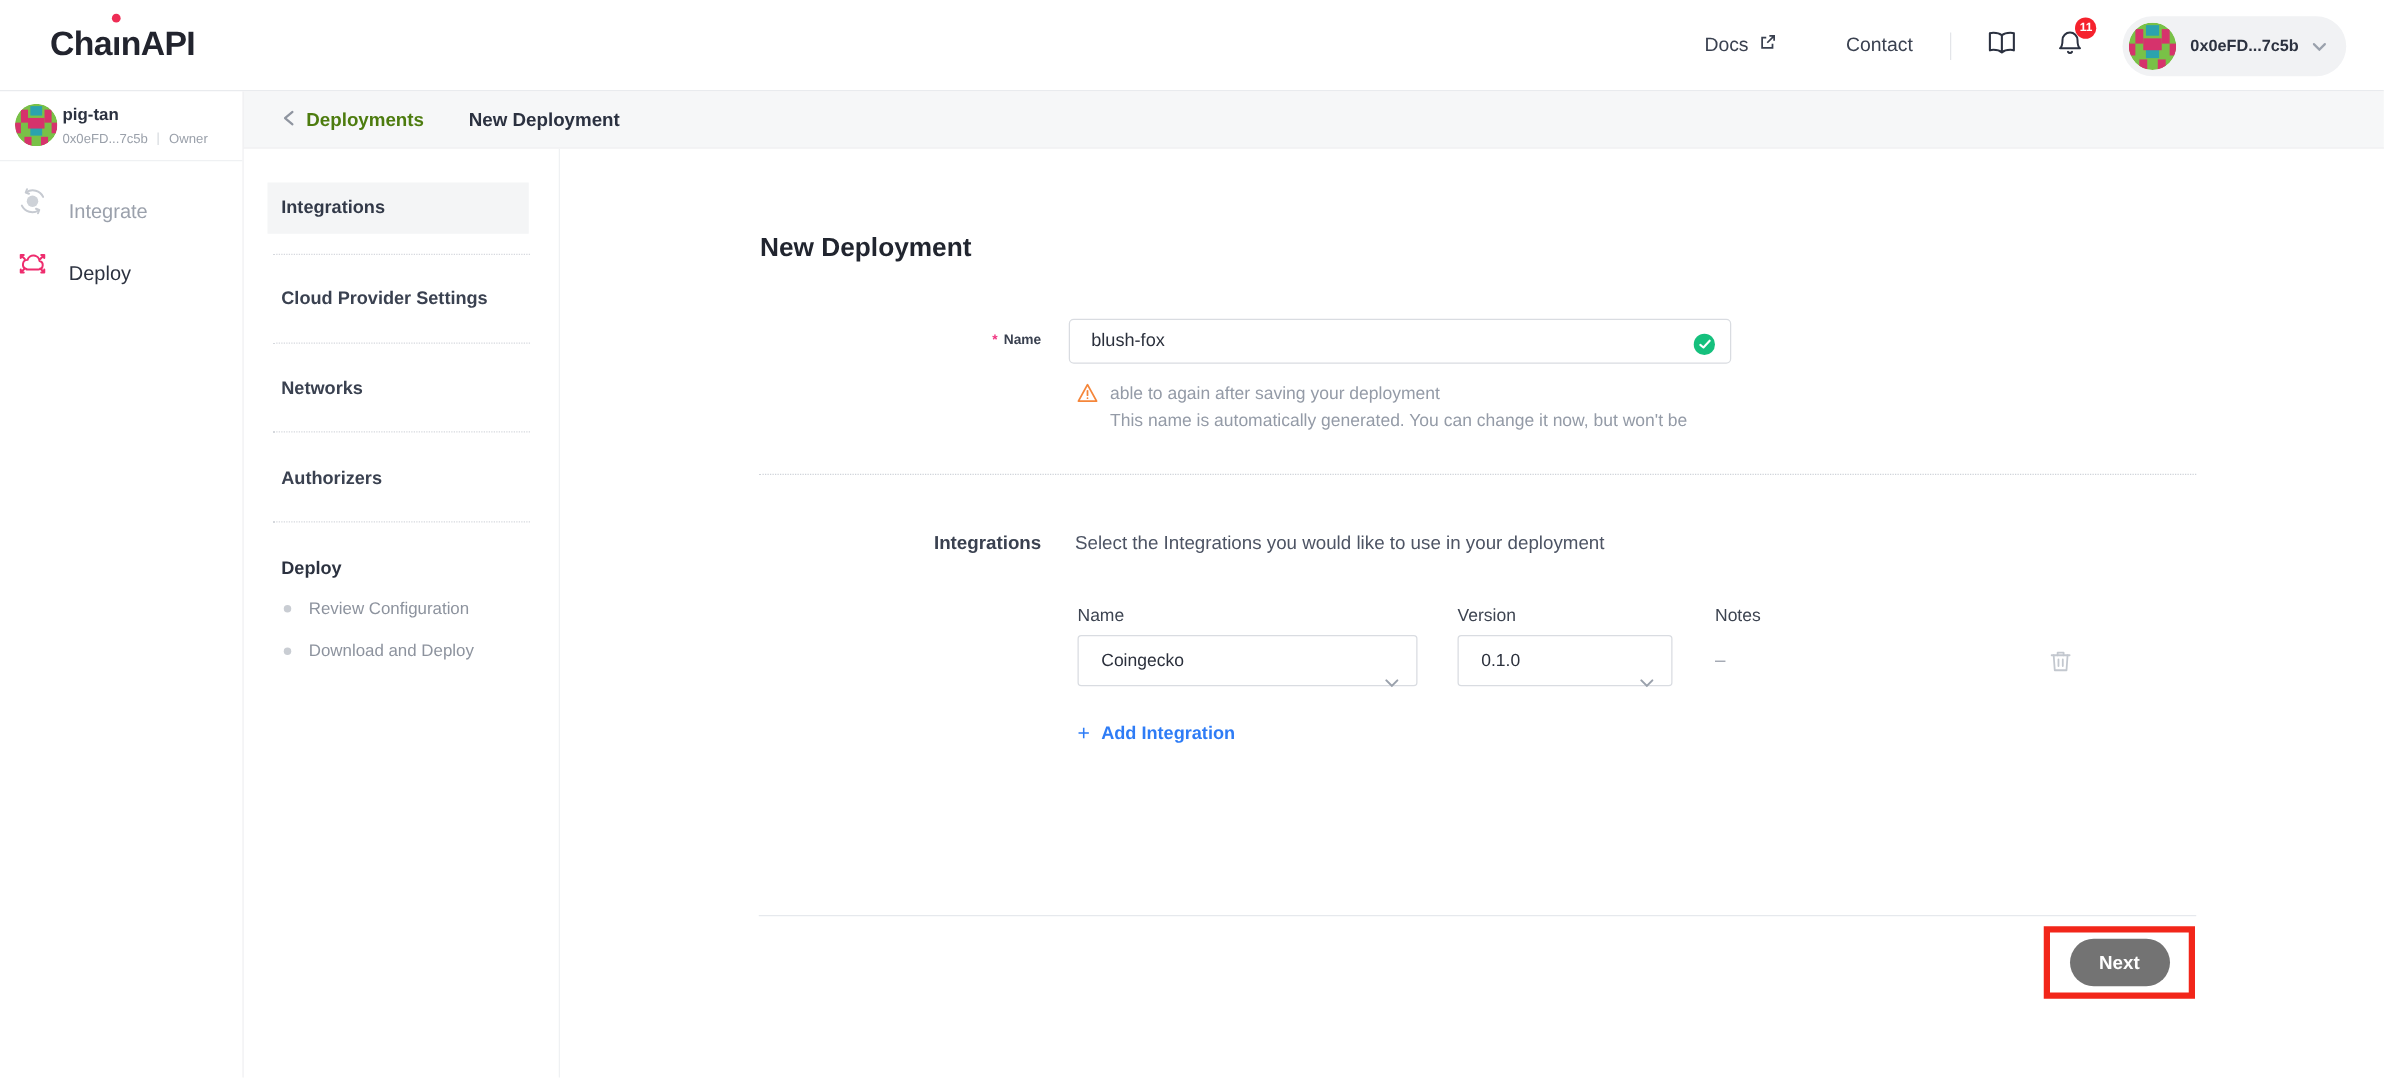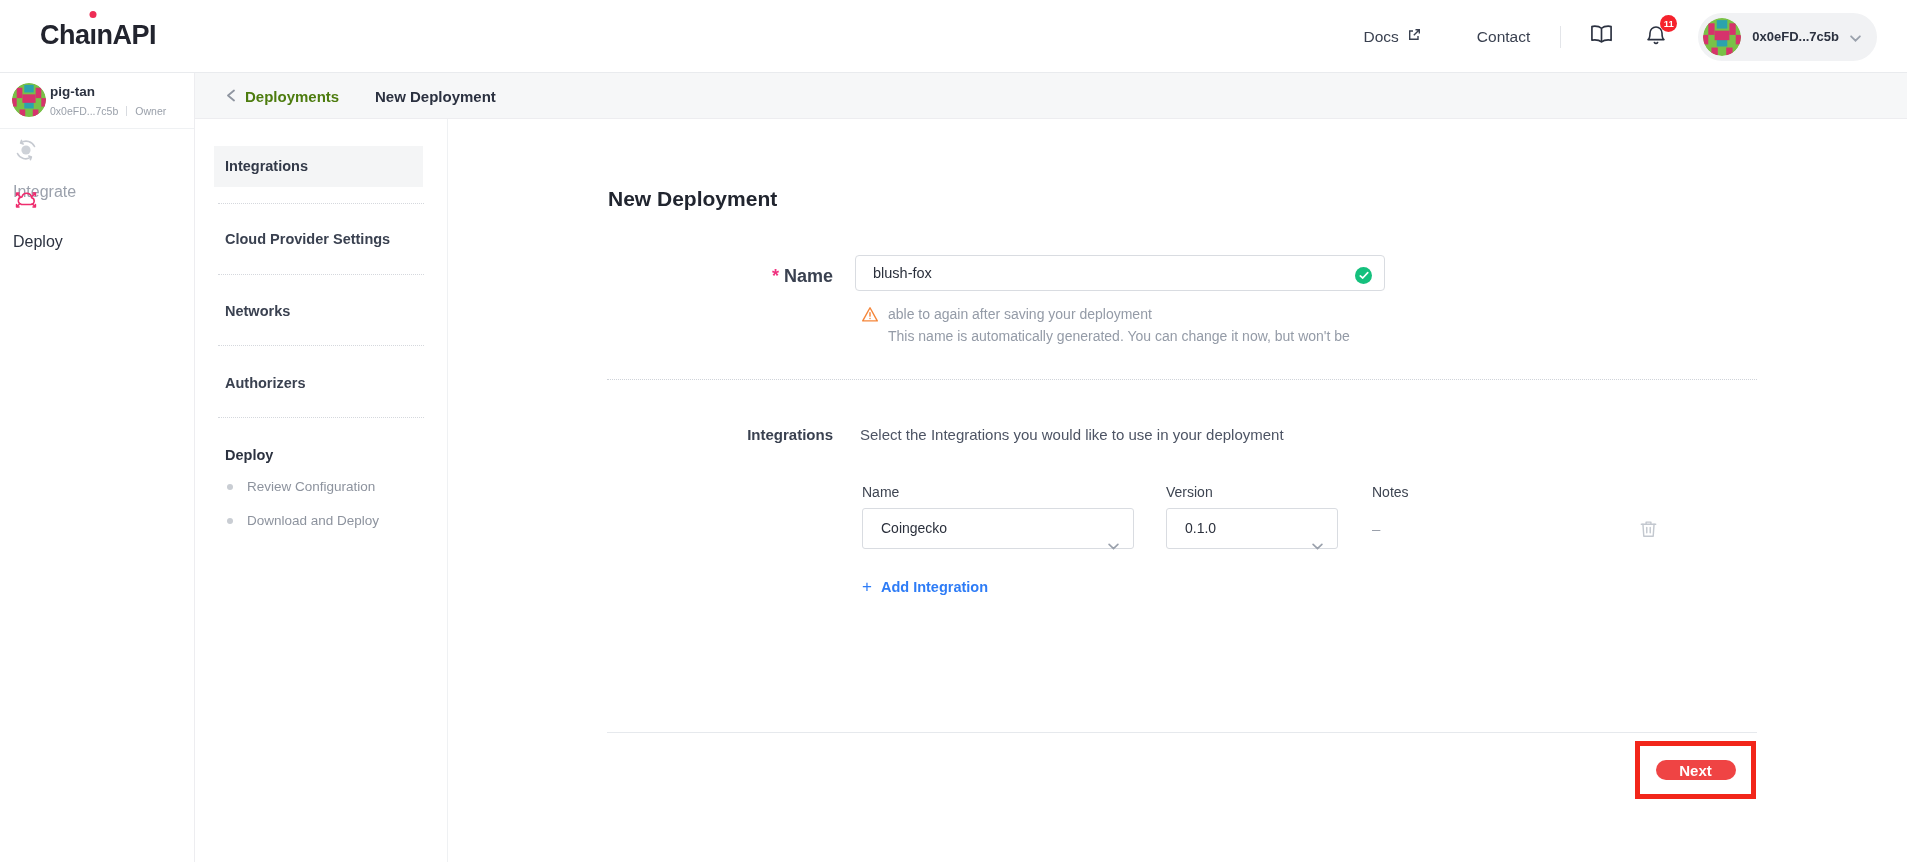--- a/index.html
+++ b/index.html
@@ -37,42 +37,42 @@
     font-size:15px; font-weight:600; color:#2b3140; }
 
   
   #sidebar1 { position:absolute; left:0; top:73px; width:195px; height:789px; background:#fff;
     border-right:1px solid #ededf0; }
   .ws { height:56px; border-bottom:1px solid #eff1f3; position:relative; }
   .ws-name { position:absolute; left:50px; top:11px; font-size:13.5px; font-weight:700; color:#2c3240; }
   .ws-sub { position:absolute; left:50px; top:32px; font-size:10.5px; color:#9aa0aa;
     display:flex; align-items:center; }
   .ws-sub .vdiv { width:1px; height:10px; background:#d8dbe0; margin:0 8px; }
-  .side-item { display:flex; align-items:flex-start; gap:16px; height:42px; padding-left:13px;
-    cursor:pointer; margin-top:8px;flex-direction:column; }
+  .side-item { display:flex; align-items:flex-end; gap:16px; height:42px; padding-left:13px;
+    cursor:pointer; margin-top:8px; }
   .side-item .lbl { font-size:16px; font-weight:500; }
   .side-item.dim .lbl { color:#9ba1ac; }
   .side-item.dark .lbl { color:#2c3240; }
 
   
   #sidebar2 { position:absolute; left:195px; top:119px; width:253px; height:743px; background:#fff;
     border-right:1px solid #eff1f3; }
   .step-active { position:absolute; left:19px; top:27px; width:209px; height:41px; background:#f4f5f6;
     font-size:14.5px; font-weight:600; color:#323948; line-height:41px; padding-left:11px; cursor:pointer; }
   .step { position:absolute; left:30px; font-size:14.5px; font-weight:600; color:#3a4150; cursor:pointer; }
   .dotted-h { position:absolute; left:23px; width:206px; border-top:1px dotted #d5d8dd; }
   .step-head { position:absolute; left:30px; top:328px; font-size:14.5px; font-weight:700; color:#2c3240; }
   .substep { position:absolute; left:32px; display:flex; align-items:center; gap:14px; cursor:pointer; }
   .substep .dot { width:6px; height:6px; border-radius:50%; background:#c9cdd3; }
   .substep .txt { font-size:13.5px; color:#8d939e; }
 
   
   #main { position:absolute; left:448px; top:119px; width:1459px; height:743px; background:#fff; }
   .h1 { position:absolute; left:160px; top:68px; font-size:21px; font-weight:600; color:#21252f; }
-  .form-label { position:absolute; left:0; width:385px; text-align:right; font-size:18px;
+  .form-label { position:absolute; left:0; width:385px; text-align:right; font-size:11px;
     font-weight:700; color:#3a4150; }
   .req { color:#f0327f; margin-right:5px; font-weight:700; }
   .name-input-wrap { position:absolute; left:407px; top:136px; width:530px; height:36px; }
   .name-input { width:100%; height:100%; border:1px solid #d9dce1; border-radius:4px;
     font-size:14.5px; color:#2b303c; padding:0 40px 0 17px; outline:none;
     font-family:"Liberation Sans", sans-serif; }
   .ok-badge { position:absolute; right:13px; top:12px; width:17px; height:17px; border-radius:50%;
     background:#15c07d; display:flex; align-items:center; justify-content:center; }
   .warn-ico { position:absolute; left:413px; top:187px; }
   .warn-text { position:absolute; left:440px; top:184px; width:520px; font-size:14px;
@@ -85,21 +85,21 @@
   .selbox .chev { position:absolute; right:14px; top:17px; }
   .notes-val { position:absolute; left:924px; top:389px; line-height:41px; font-size:15px; color:#9aa0ab; }
   .trash { position:absolute; left:1189px; top:398px; cursor:pointer; }
   .add-int { position:absolute; left:414px; top:458px; display:flex; align-items:center; gap:9px;
     cursor:pointer; }
   .add-int .plus { font-size:17px; color:#2e7cf6; font-weight:400; }
   .add-int .txt { font-size:14.5px; font-weight:600; color:#2e7cf6; }
   .solid-div { position:absolute; left:159px; top:613px; width:1150px; border-top:1px solid #e6e9ed; }
   .red-box { position:absolute; left:1187px; top:622px; width:121px; height:58px;
     border:5px solid #f2261a; display:flex; align-items:center; justify-content:center; }
-  .next-btn { width:80px; height:20px; border-radius:19px; background:#ef4444; color:#fff;
+  .next-btn { width:80px; height:38px; border-radius:19px; background:#737373; color:#fff;
     border:none; font-size:15px; font-weight:600; cursor:pointer;
     font-family:"Liberation Sans", sans-serif; }
 </style>
 </head>
 <body>
 
 <svg width="0" height="0" style="position:absolute">
   <symbol id="identicon" viewBox="0 0 36 36">
     <clipPath id="idclip">
         <circle cx="18" cy="18" r="18"></circle>

